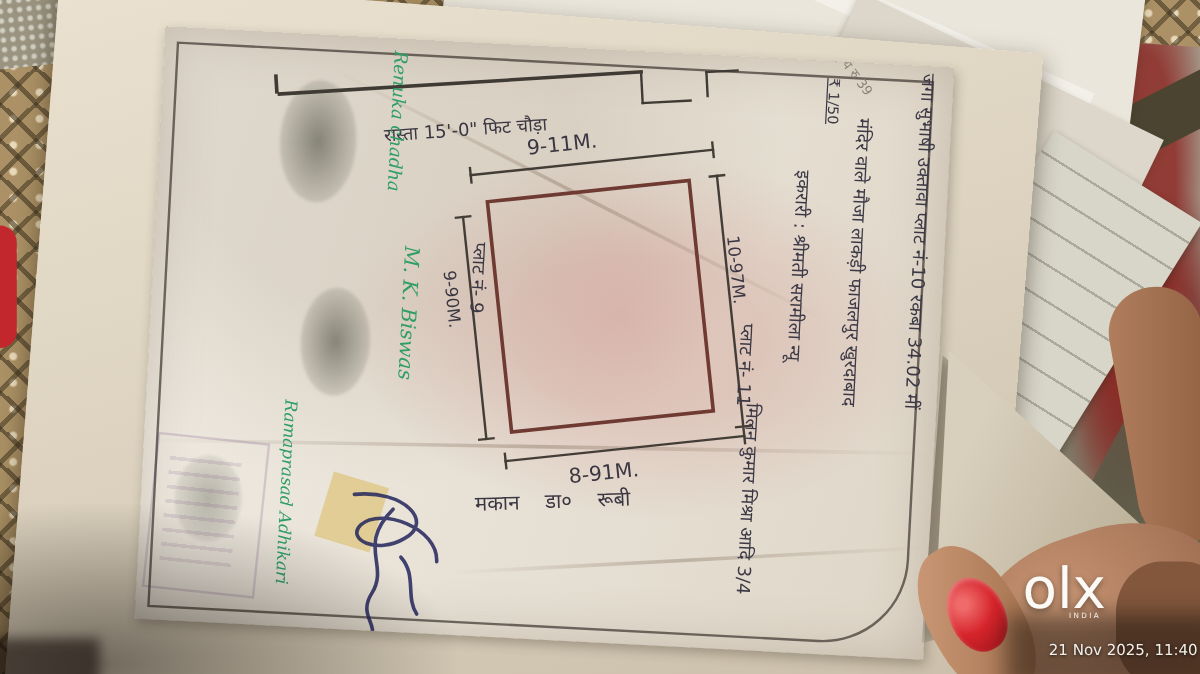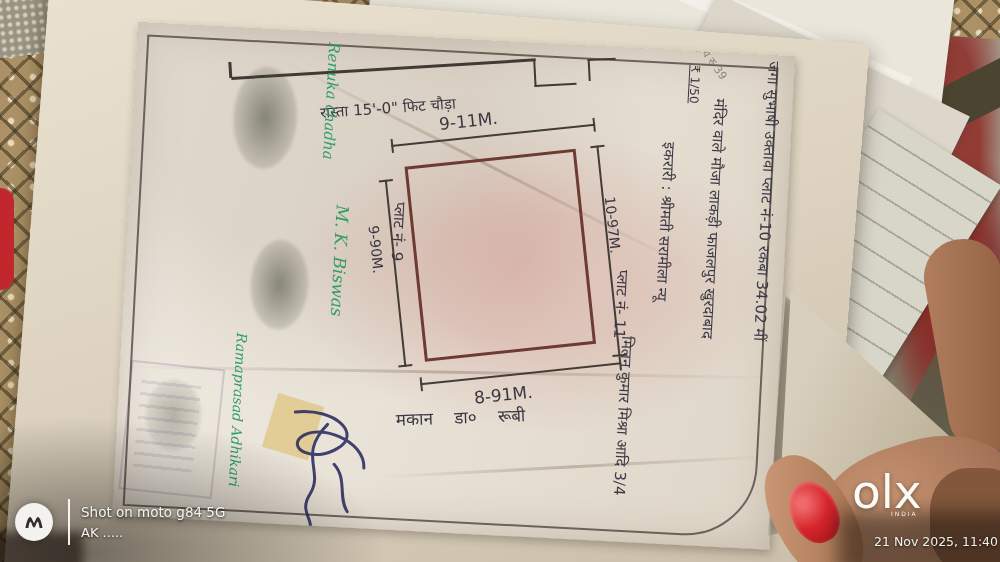--- a/index.html
+++ b/index.html
@@ -243,32 +243,20 @@
   <div class="fold"></div>
   <div class="hand-main"></div>
   <div class="knuckle"></div>
   <div class="thumb"></div>
   <div class="nail"></div>
 
   <div class="shade-bl"></div>
   <div class="shade-br"></div>
   <div class="blob-bl"></div>
 
-  <div class="wm-left">
-    <div class="moto-circle">
-      <svg width="24" height="24" viewBox="0 0 24 24">
-        <path fill="#2e2e2e" d="M3.5 18 C5 9 7.5 5.5 9.3 7.8 L12 13.2 L14.7 7.8 C16.5 5.5 19 9 20.5 18 L17.6 18 C16.8 12 15.6 10.6 14.8 12.6 L12.9 17.2 L11.1 17.2 L9.2 12.6 C8.4 10.6 7.2 12 6.4 18 Z"></path>
-      </svg>
-    </div>
-    <div class="wm-divider"></div>
-    <div class="wm-lines">
-      <div class="wm-line1">Shot on moto g84 5G</div>
-      <div class="wm-line2">AK .....</div>
-    </div>
-  </div>
 
   <div class="wm-right">
     <div class="olx-text">olx</div>
     <div class="olx-sub">INDIA</div>
   </div>
   <div class="wm-time">21 Nov 2025, 11:40 am</div>
 
 </div>
 
 </body></html>

